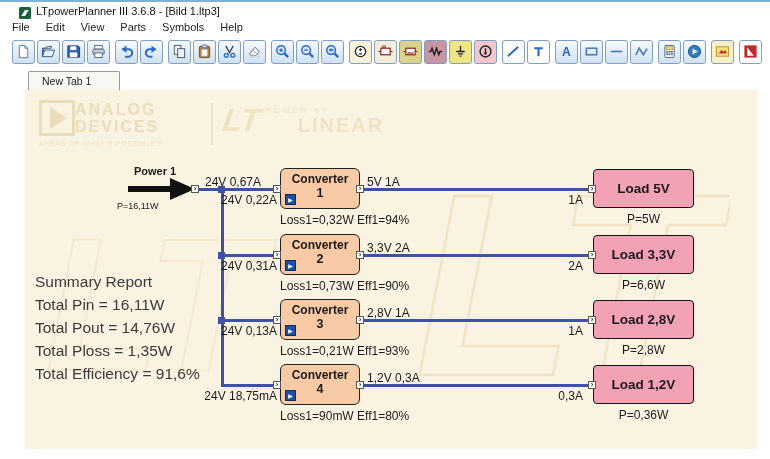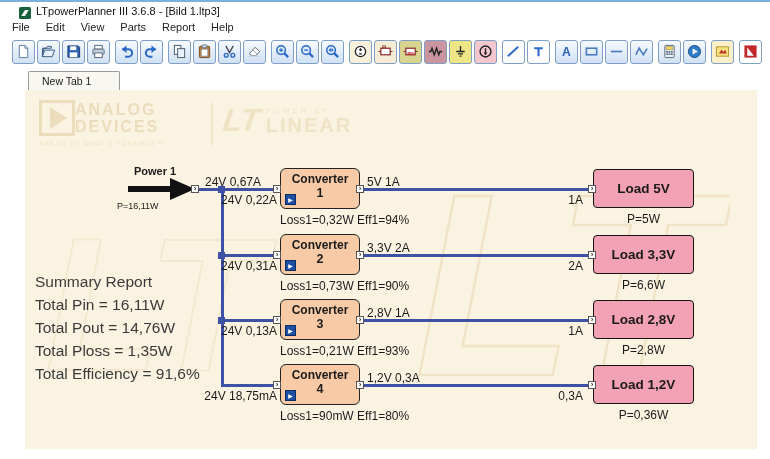--- a/index.html
+++ b/index.html
@@ -37,21 +37,21 @@
   .wm-adi { position:absolute; left:14px; top:10px; width:185px; color:#EBDCBB; }
   .wm-adi-top { display:flex; align-items:center; }
   .wm-logo { width:36px; height:36px; border:3px solid #EBDCBB; display:flex; align-items:center; justify-content:center; }
   .wm-tri { width:0; height:0; border-top:11px solid transparent; border-bottom:11px solid transparent; border-left:17px solid #EBDCBB; margin-left:2px; }
   .wm-adi-text { font-size:16px; font-weight:bold; letter-spacing:2px; line-height:17px; }
   .wm-tag { font-size:6.5px; letter-spacing:1px; margin-top:4px; color:#EFE3C6; white-space:nowrap; }
   .wm-div { position:absolute; left:186px; top:13px; width:2px; height:42px; background:#F0E5CB; }
   .wm-linear { position:absolute; left:198px; top:13px; display:flex; align-items:flex-start; gap:6px; color:#EFE3C6; }
   .wm-lt { font-size:32px; font-style:italic; font-weight:bold; transform:skewX(-8deg); line-height:34px; }
   .wm-pb { font-size:7.5px; letter-spacing:3px; margin-top:3px; }
-  .wm-ln { font-size:20px; letter-spacing:2px; font-weight:600; line-height:20px; }
+  .wm-ln { font-size:20px; letter-spacing:2px; font-weight:600; line-height:20px;margin-left:32px; }
   .wm-big { position:absolute; pointer-events:none; }
 
   
   .bus { position:absolute; left:195.5px; top:99px; width:3px; height:198px; background:#3D52A6; }
   .row { position:absolute; left:0; width:732px; height:0; }
   .wire { position:absolute; top:-1.5px; height:3px; background:#3D52A6; }
   .junction { position:absolute; left:193px; top:-3.5px; width:7px; height:7px; background:#3D52A6; }
   .pin { position:absolute; top:-4.5px; width:8px; height:8px; background:#fff; border:1px solid #555;
     display:flex; align-items:center; justify-content:center; z-index:3; }
   .pin::after { content:"\203A"; font-size:8px; line-height:6px; color:#333; font-weight:bold; }
@@ -89,21 +89,21 @@
         </svg>
     </span>
     <span class="title">LTpowerPlanner III 3.6.8 - [Bild 1.ltp3]</span>
   </div>
 
   <div class="menubar">
       <span class="menu-item">File</span>
       <span class="menu-item">Edit</span>
       <span class="menu-item">View</span>
       <span class="menu-item">Parts</span>
-      <span class="menu-item">Report</span>
+      <span class="menu-item">Symbols</span>
       <span class="menu-item">Help</span>
     </div>
 
   <div class="toolbar">
       <span class="tb-group">
         <button class="tb-btn">
           <span class="tb-ic">
             <svg viewBox="0 0 16 16">
               <path d="M3.5 1.5h6l3 3v10h-9z" fill="#fff" stroke="#5A7A9C"></path>
               <path d="M9.5 1.5v3h3" fill="none" stroke="#5A7A9C"></path>

